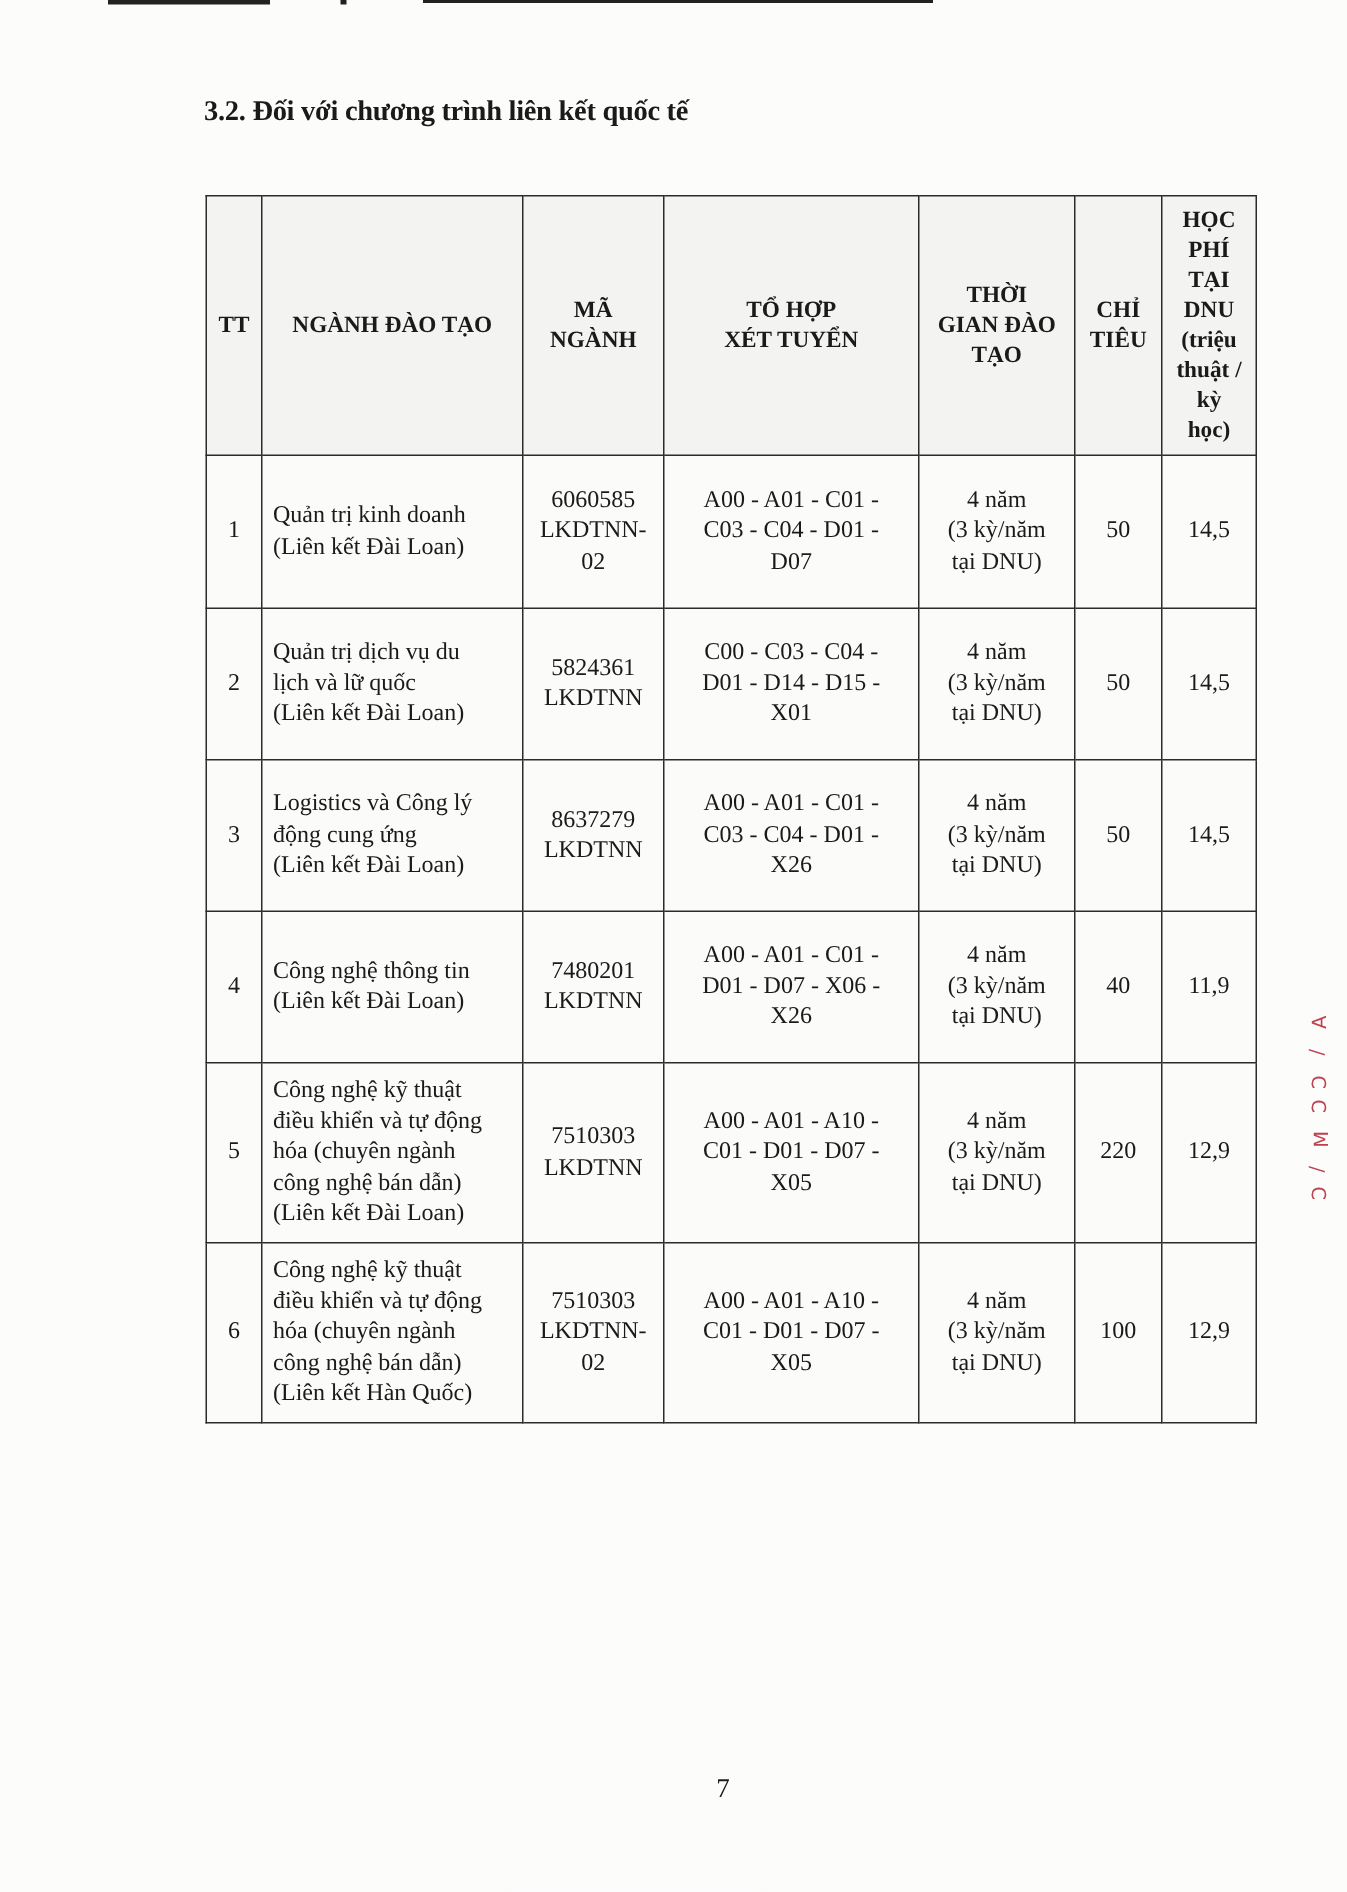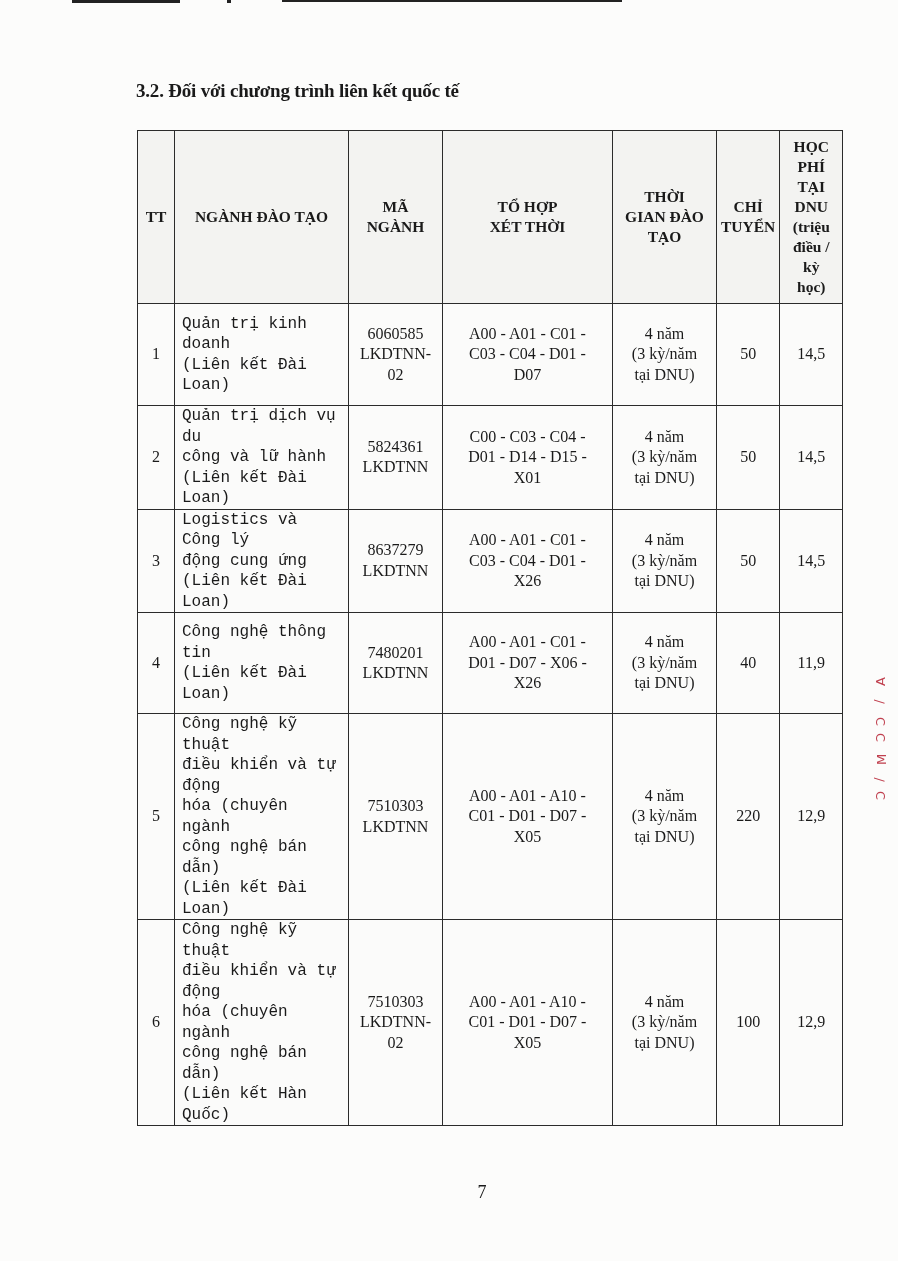--- a/index.html
+++ b/index.html
@@ -24,21 +24,21 @@
     }
     .top-marks .mk {
       position: absolute;
       top: 0;
       height: 3px;
       background: #222;
     }
     .section-title {
       position: absolute;
       left: 136px;
-      top: 80px;
+      top: 64px;
       font-size: 19px;
       font-weight: bold;
       letter-spacing: -0.2px;
     }
     table.admissions {
       position: absolute;
       left: 137px;
       top: 130px;
       border-collapse: collapse;
       table-layout: fixed;
@@ -56,21 +56,20 @@
     }
     table.admissions th {
       font-weight: bold;
       font-size: 15.5px;
       line-height: 20px;
       background: #f3f3f1;
     }
     table.admissions td.name {
       text-align: left;
       padding-left: 7px;
-      font-family: Liberation Mono, monospace;
     }
     .cell-line {
       display: block;
     }
     .stamp {
       position: absolute;
       left: 868px;
       top: 668px;
       width: 30px;
       height: 160px;
@@ -120,38 +119,38 @@
         </th>
       <th>
           <span class="cell-line">NGÀNH ĐÀO TẠO</span>
         </th>
       <th>
         <span class="cell-line">MÃ</span>
         <span class="cell-line">NGÀNH</span>
       </th>
       <th>
         <span class="cell-line">TỔ HỢP</span>
-        <span class="cell-line">XÉT THỜI</span>
+        <span class="cell-line">XÉT TUYỂN</span>
       </th>
       <th>
         <span class="cell-line">THỜI</span>
         <span class="cell-line">GIAN ĐÀO</span>
         <span class="cell-line">TẠO</span>
       </th>
       <th>
         <span class="cell-line">CHỈ</span>
-        <span class="cell-line">TUYỂN</span>
+        <span class="cell-line">TIÊU</span>
       </th>
       <th>
         <span class="cell-line">HỌC</span>
         <span class="cell-line">PHÍ</span>
         <span class="cell-line">TẠI</span>
         <span class="cell-line">DNU</span>
         <span class="cell-line">(triệu</span>
-        <span class="cell-line">điều /</span>
+        <span class="cell-line">thuật /</span>
         <span class="cell-line">kỳ</span>
         <span class="cell-line">học)</span>
       </th>
     </tr>
   </thead>
   <tbody>
 
     <tr style="height:102px">
       <td>1</td>
       <td class="name">
@@ -174,21 +173,21 @@
         <span class="cell-line">tại DNU)</span>
       </td>
       <td>50</td>
       <td>14,5</td>
     </tr>
 
     <tr style="height:101px">
       <td>2</td>
       <td class="name">
         <span class="cell-line">Quản trị dịch vụ du</span>
-        <span class="cell-line">công và lữ hành</span>
+        <span class="cell-line">lịch và lữ quốc</span>
         <span class="cell-line">(Liên kết Đài Loan)</span>
       </td>
       <td>
         <span class="cell-line">5824361</span>
         <span class="cell-line">LKDTNN</span>
       </td>
       <td>
         <span class="cell-line">C00 - C03 - C04 -</span>
         <span class="cell-line">D01 - D14 - D15 -</span>
         <span class="cell-line">X01</span>

